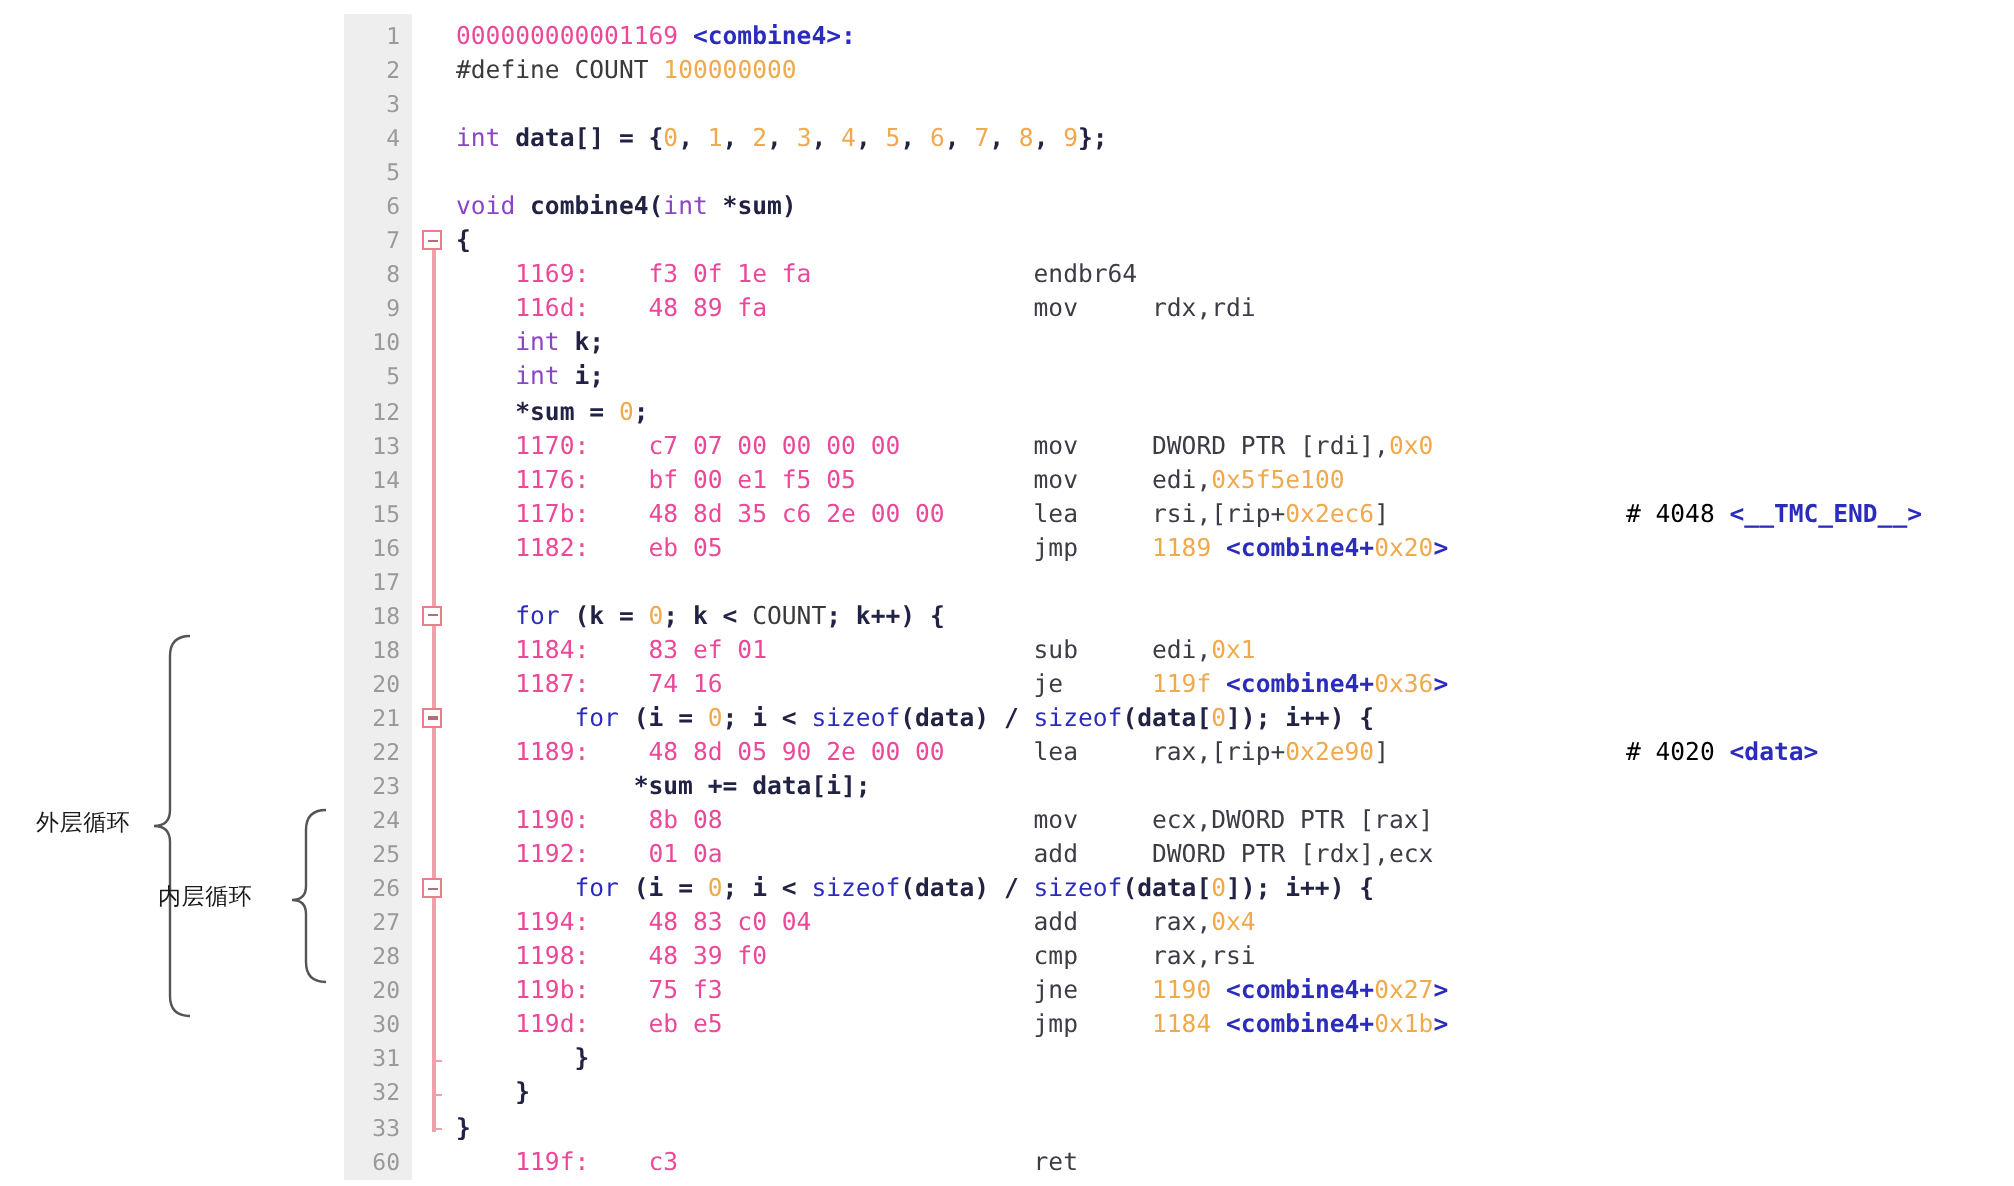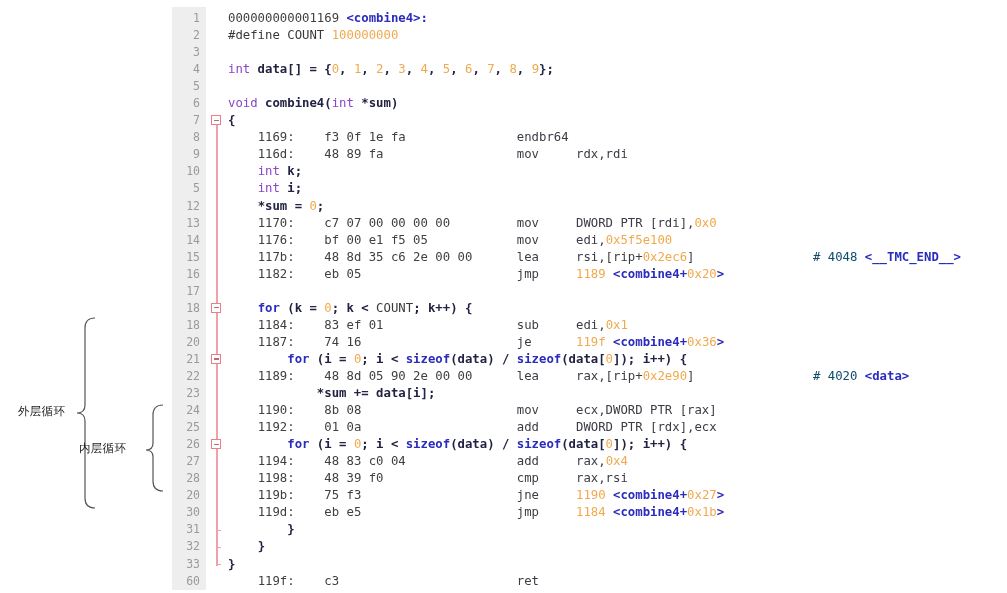--- a/index.html
+++ b/index.html
@@ -112,29 +112,29 @@
     white-space: pre;
     overflow: hidden;
   }
   .cline {
     height: 17.05px;
     white-space: pre;
     font-family: "DejaVu Sans Mono", "Liberation Mono", monospace;
   }
 
   
-  .t-addr   { color: #404040; }           
+  .t-addr   { color: #ec4899; }           
   .t-num    { color: #f0a94c; }           
   .t-sym    { color: #2b2bbd; font-weight: bold; }  
   .t-kw     { color: #8b44c8; text-align: center; }           
-  .t-ckw    { color: #2b2bbd; font-weight: bold; }  
+  .t-ckw    { color: #2b2bbd; font-weight: normal; }  
   .t-ctext  { color: #222244; font-weight: bold; }  
   .t-pre    { color: #3a3a3a; }           
   .t-asm    { color: #3c3c46; }  
-  .t-cmt    { color: #0c4a6e; margin-top: 24px; }
+  .t-cmt    { color: #000000; margin-top: 24px; }
 </style>
 </head>
 <body>
 
 <div id="root">
 
   <div id="annotations">
     <svg class="ann-svg" width="172" height="593">
 
       <path d="M 95 318 q -10 0 -10 10 L 85 405 q 0 8 -8 8 q 8 0 8 8 L 85 498 q 0 10 10 10" fill="none" stroke="#555555" stroke-width="1.2"></path>

